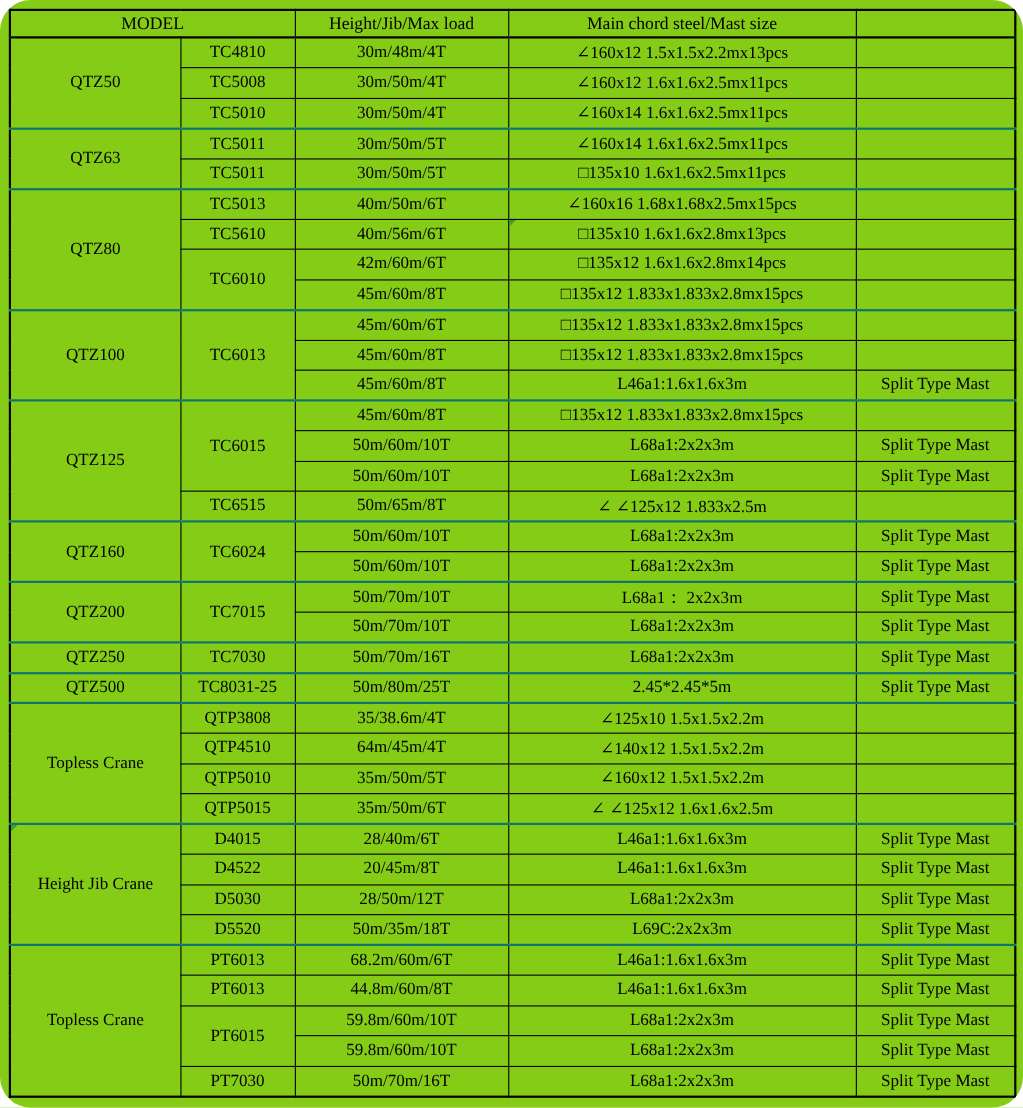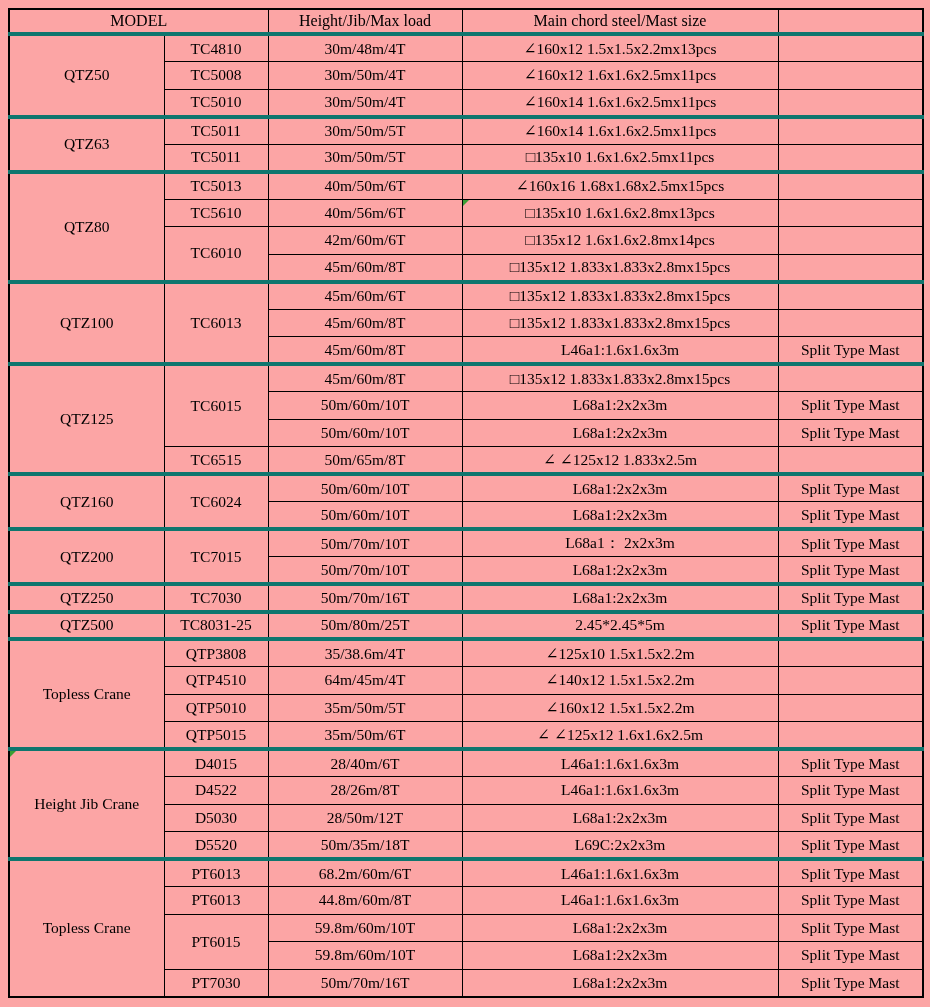--- a/index.html
+++ b/index.html
@@ -10,22 +10,23 @@
     width: 930px;
     height: 1007px;
     background: #ffffff;
     color: #000000;
     font-family: "Liberation Serif", "DejaVu Serif", serif;
   }
   .page {
     position: relative;
     width: 930px;
     height: 1007px;
-    background: #fca5a5;
+    background: #84cc16;
     overflow: hidden;
+    border-radius: 28px;
   }
   table.spec {
     position: absolute;
     left: 8px;
     top: 8px;
     width: 914px;
     border-collapse: collapse;
     table-layout: fixed;
     border: 2px solid #000000;
   }
@@ -38,21 +39,21 @@
     font-weight: normal;
     white-space: nowrap;
     overflow: hidden;
   }
   thead tr { height: 25px; }
   thead th {
     border-bottom: 2px solid #000000;
     font-size: 16px;
   }
   tbody tr { height: 27.5px; }
-  tr.group-start td { border-top: 4px solid #0f766e; }
+  tr.group-start td { border-top: 2px solid #0f766e; }
   td.marker { position: relative; }
   td.marker::before {
     content: "";
     position: absolute;
     left: 0;
     top: 0;
     width: 0;
     height: 0;
     border-top: 6px solid var(--marker-green, #3a9e35);
     border-right: 6px solid transparent;
@@ -240,21 +241,21 @@
         </tr>
         <tr class="group-start">
           <td rowspan="4" class="marker">Height Jib Crane</td>
           <td rowspan="1">D4015</td>
           <td>28/40m/6T</td>
           <td>L46a1:1.6x1.6x3m</td>
           <td>Split Type Mast</td>
         </tr>
         <tr>
           <td rowspan="1">D4522</td>
-          <td>28/26m/8T</td>
+          <td>20/45m/8T</td>
           <td>L46a1:1.6x1.6x3m</td>
           <td>Split Type Mast</td>
         </tr>
         <tr>
           <td rowspan="1">D5030</td>
           <td>28/50m/12T</td>
           <td>L68a1:2x2x3m</td>
           <td>Split Type Mast</td>
         </tr>
         <tr>

